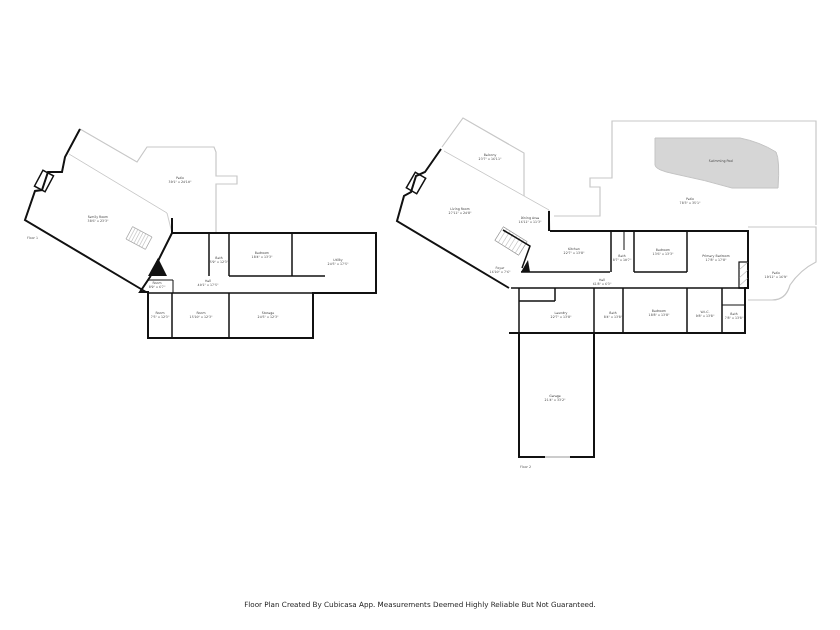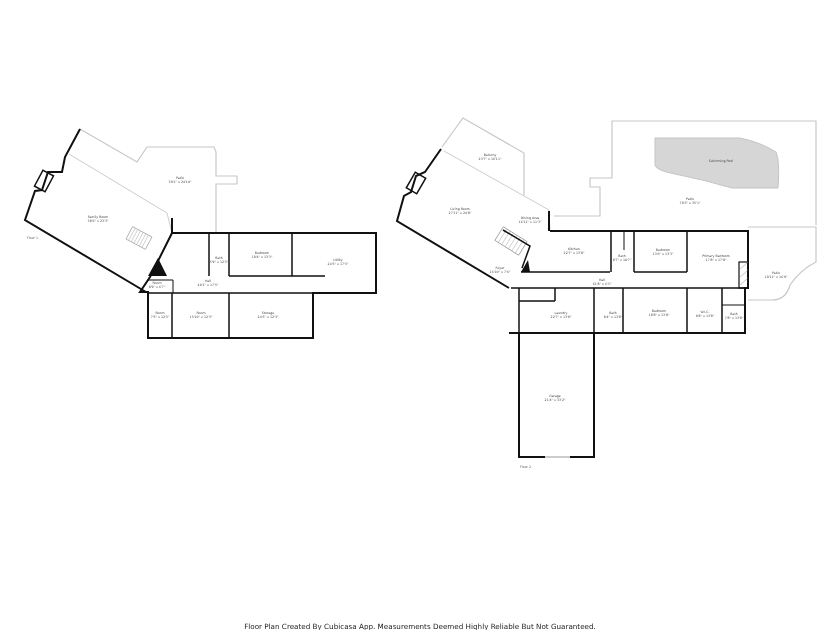--- a/index.html
+++ b/index.html
@@ -1,20 +1,20 @@
 <!DOCTYPE html>
 <html><head>
 <meta charset="utf-8">
 <style>
   html,body{margin:0;padding:0;background:#ffffff;}
   body{width:840px;height:630px;position:relative;overflow:hidden;font-family:"DejaVu Sans",sans-serif;}
   svg{position:absolute;left:0;top:0;}
   .lbl{position:absolute;font-size:3.2px;line-height:4px;color:#444;text-align:center;transform:translate(-50%,-50%);white-space:nowrap;}
   .floor{position:absolute;font-size:3.2px;color:#555;}
-  .footer{position:absolute;left:0;width:840px;top:622px;text-align:center;font-size:7.2px;color:#222;font-family:"DejaVu Sans",sans-serif;}
+  .footer{position:absolute;left:0;width:840px;top:600px;text-align:center;font-size:7.2px;color:#222;font-family:"DejaVu Sans",sans-serif;}
 </style>
 </head>
 <body>
 
 <svg width="840" height="630" viewBox="0 0 840 630">
 
   <g>
 
     <polyline points="80,129 137,162 147,147 214,147 216,152 216,176 237,176 237,184 216,184 216,233" fill="none" stroke="#c8c8c8" stroke-width="1.2"></polyline>
 

